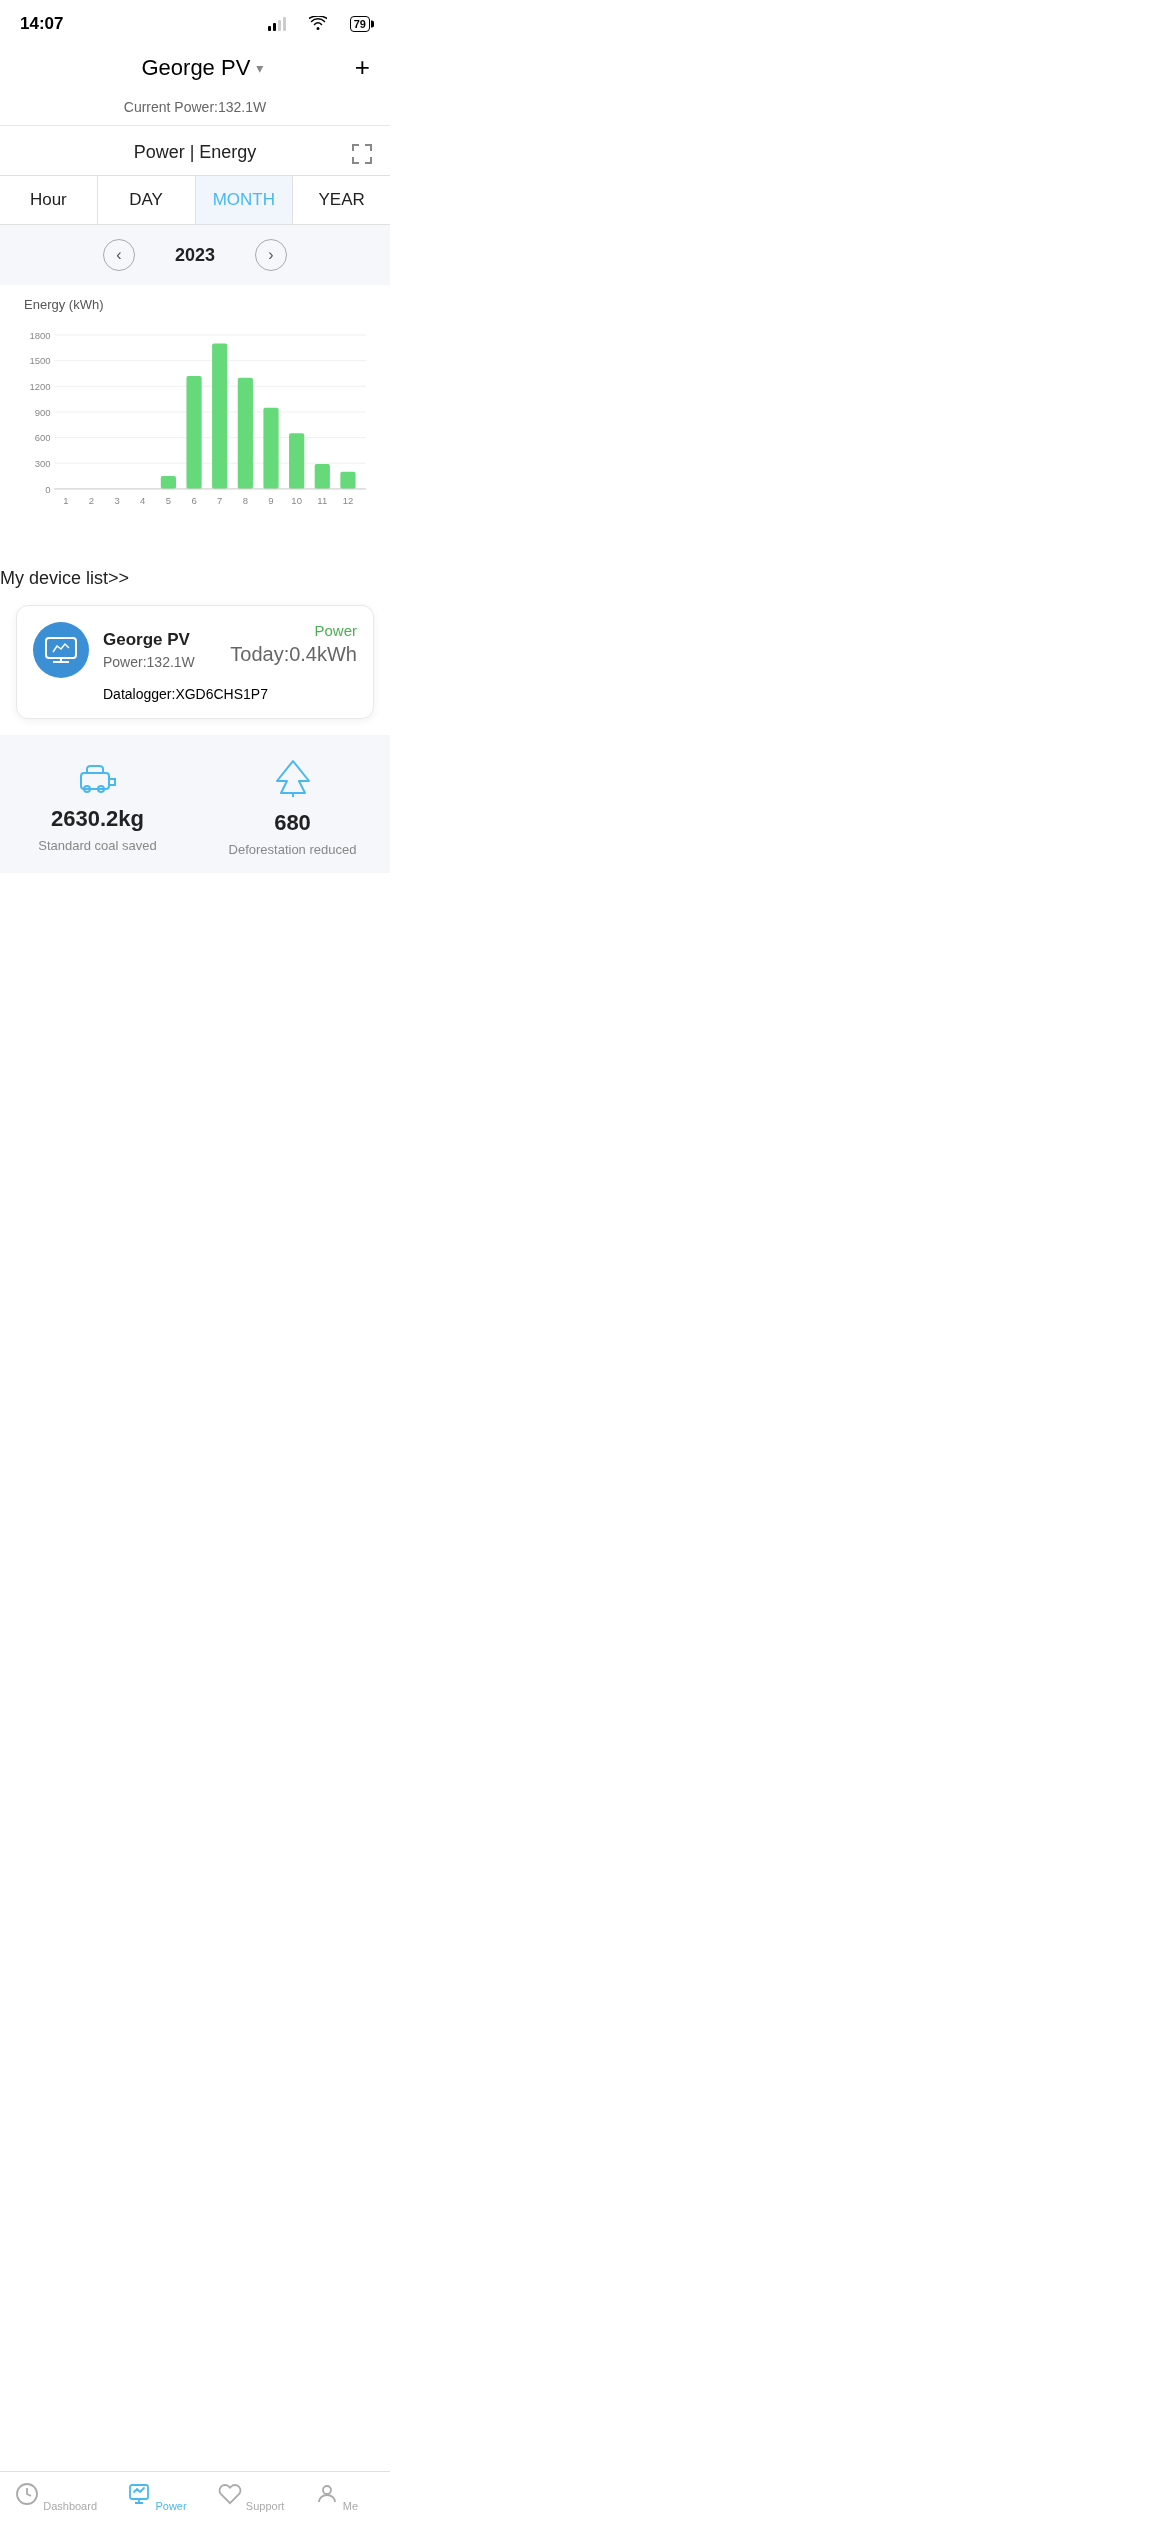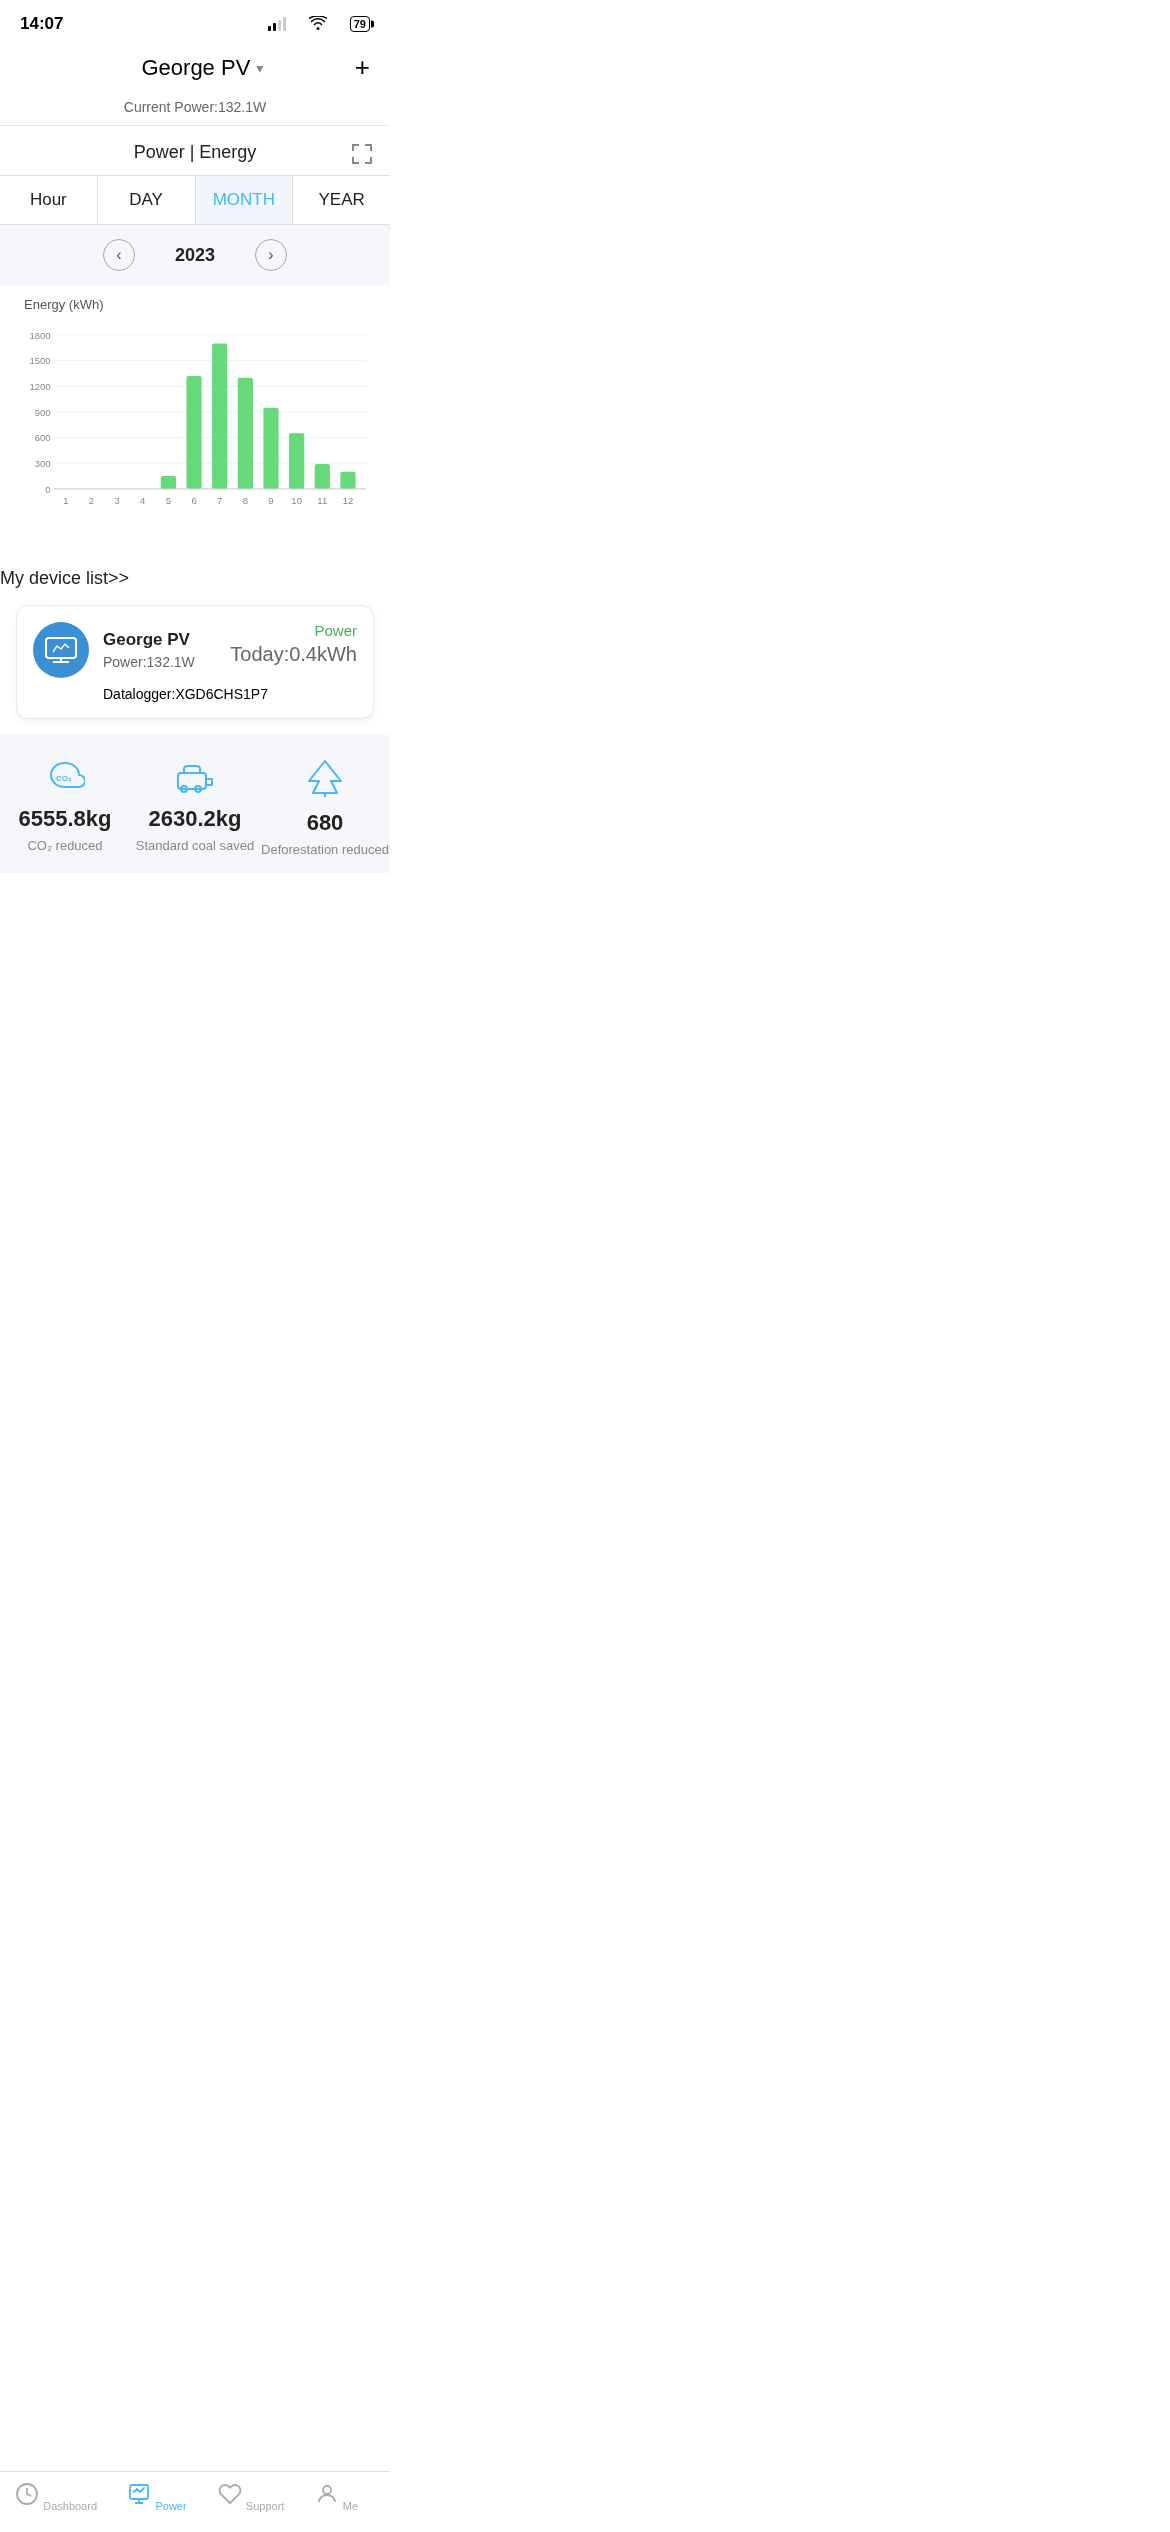--- a/index.html
+++ b/index.html
@@ -478,31 +478,20 @@
     <div style="text-align:right;">
       <div class="device-status">Power</div>
       <div class="device-today">Today:0.4kWh</div>
     </div>
   </div>
   <div class="device-datalogger">Datalogger:XGD6CHS1P7</div>
 </div>
 
 <div class="stats-section">
 
-  <div class="stat-item">
-    <div class="stat-icon">
-      <svg width="40" height="34" viewBox="0 0 40 34" fill="none">
-        <path d="M20 28C12 28 6 22.6 6 16C6 9.4 12 4 20 4C28 4 34 9.4 34 16" stroke="#4ab8f0" stroke-width="2" fill="none" stroke-linecap="round"></path>
-        <path d="M34 16C37.3 16 40 18.7 40 22C40 25.3 37.3 28 34 28H20" stroke="#4ab8f0" stroke-width="2" fill="none"></path>
-        <text x="11" y="22" font-size="8" fill="#4ab8f0" font-weight="600">CO₂</text>
-      </svg>
-    </div>
-    <span class="stat-value">6555.8kg</span>
-    <span class="stat-label">CO₂ reduced</span>
-  </div>
 
   <div class="stat-item">
     <div class="stat-icon">
       <svg width="38" height="34" viewBox="0 0 38 34" fill="none">
         <rect x="2" y="14" width="28" height="16" rx="3" stroke="#4ab8f0" stroke-width="2" fill="none"></rect>
         <path d="M8 14V10C8 8 10 7 12 7H20C22 7 24 8 24 10V14" stroke="#4ab8f0" stroke-width="2" fill="none"></path>
         <path d="M30 20H36V26H30" stroke="#4ab8f0" stroke-width="2" fill="none"></path>
         <circle cx="8" cy="30" r="3" stroke="#4ab8f0" stroke-width="2" fill="none"></circle>
         <circle cx="22" cy="30" r="3" stroke="#4ab8f0" stroke-width="2" fill="none"></circle>
       </svg>

